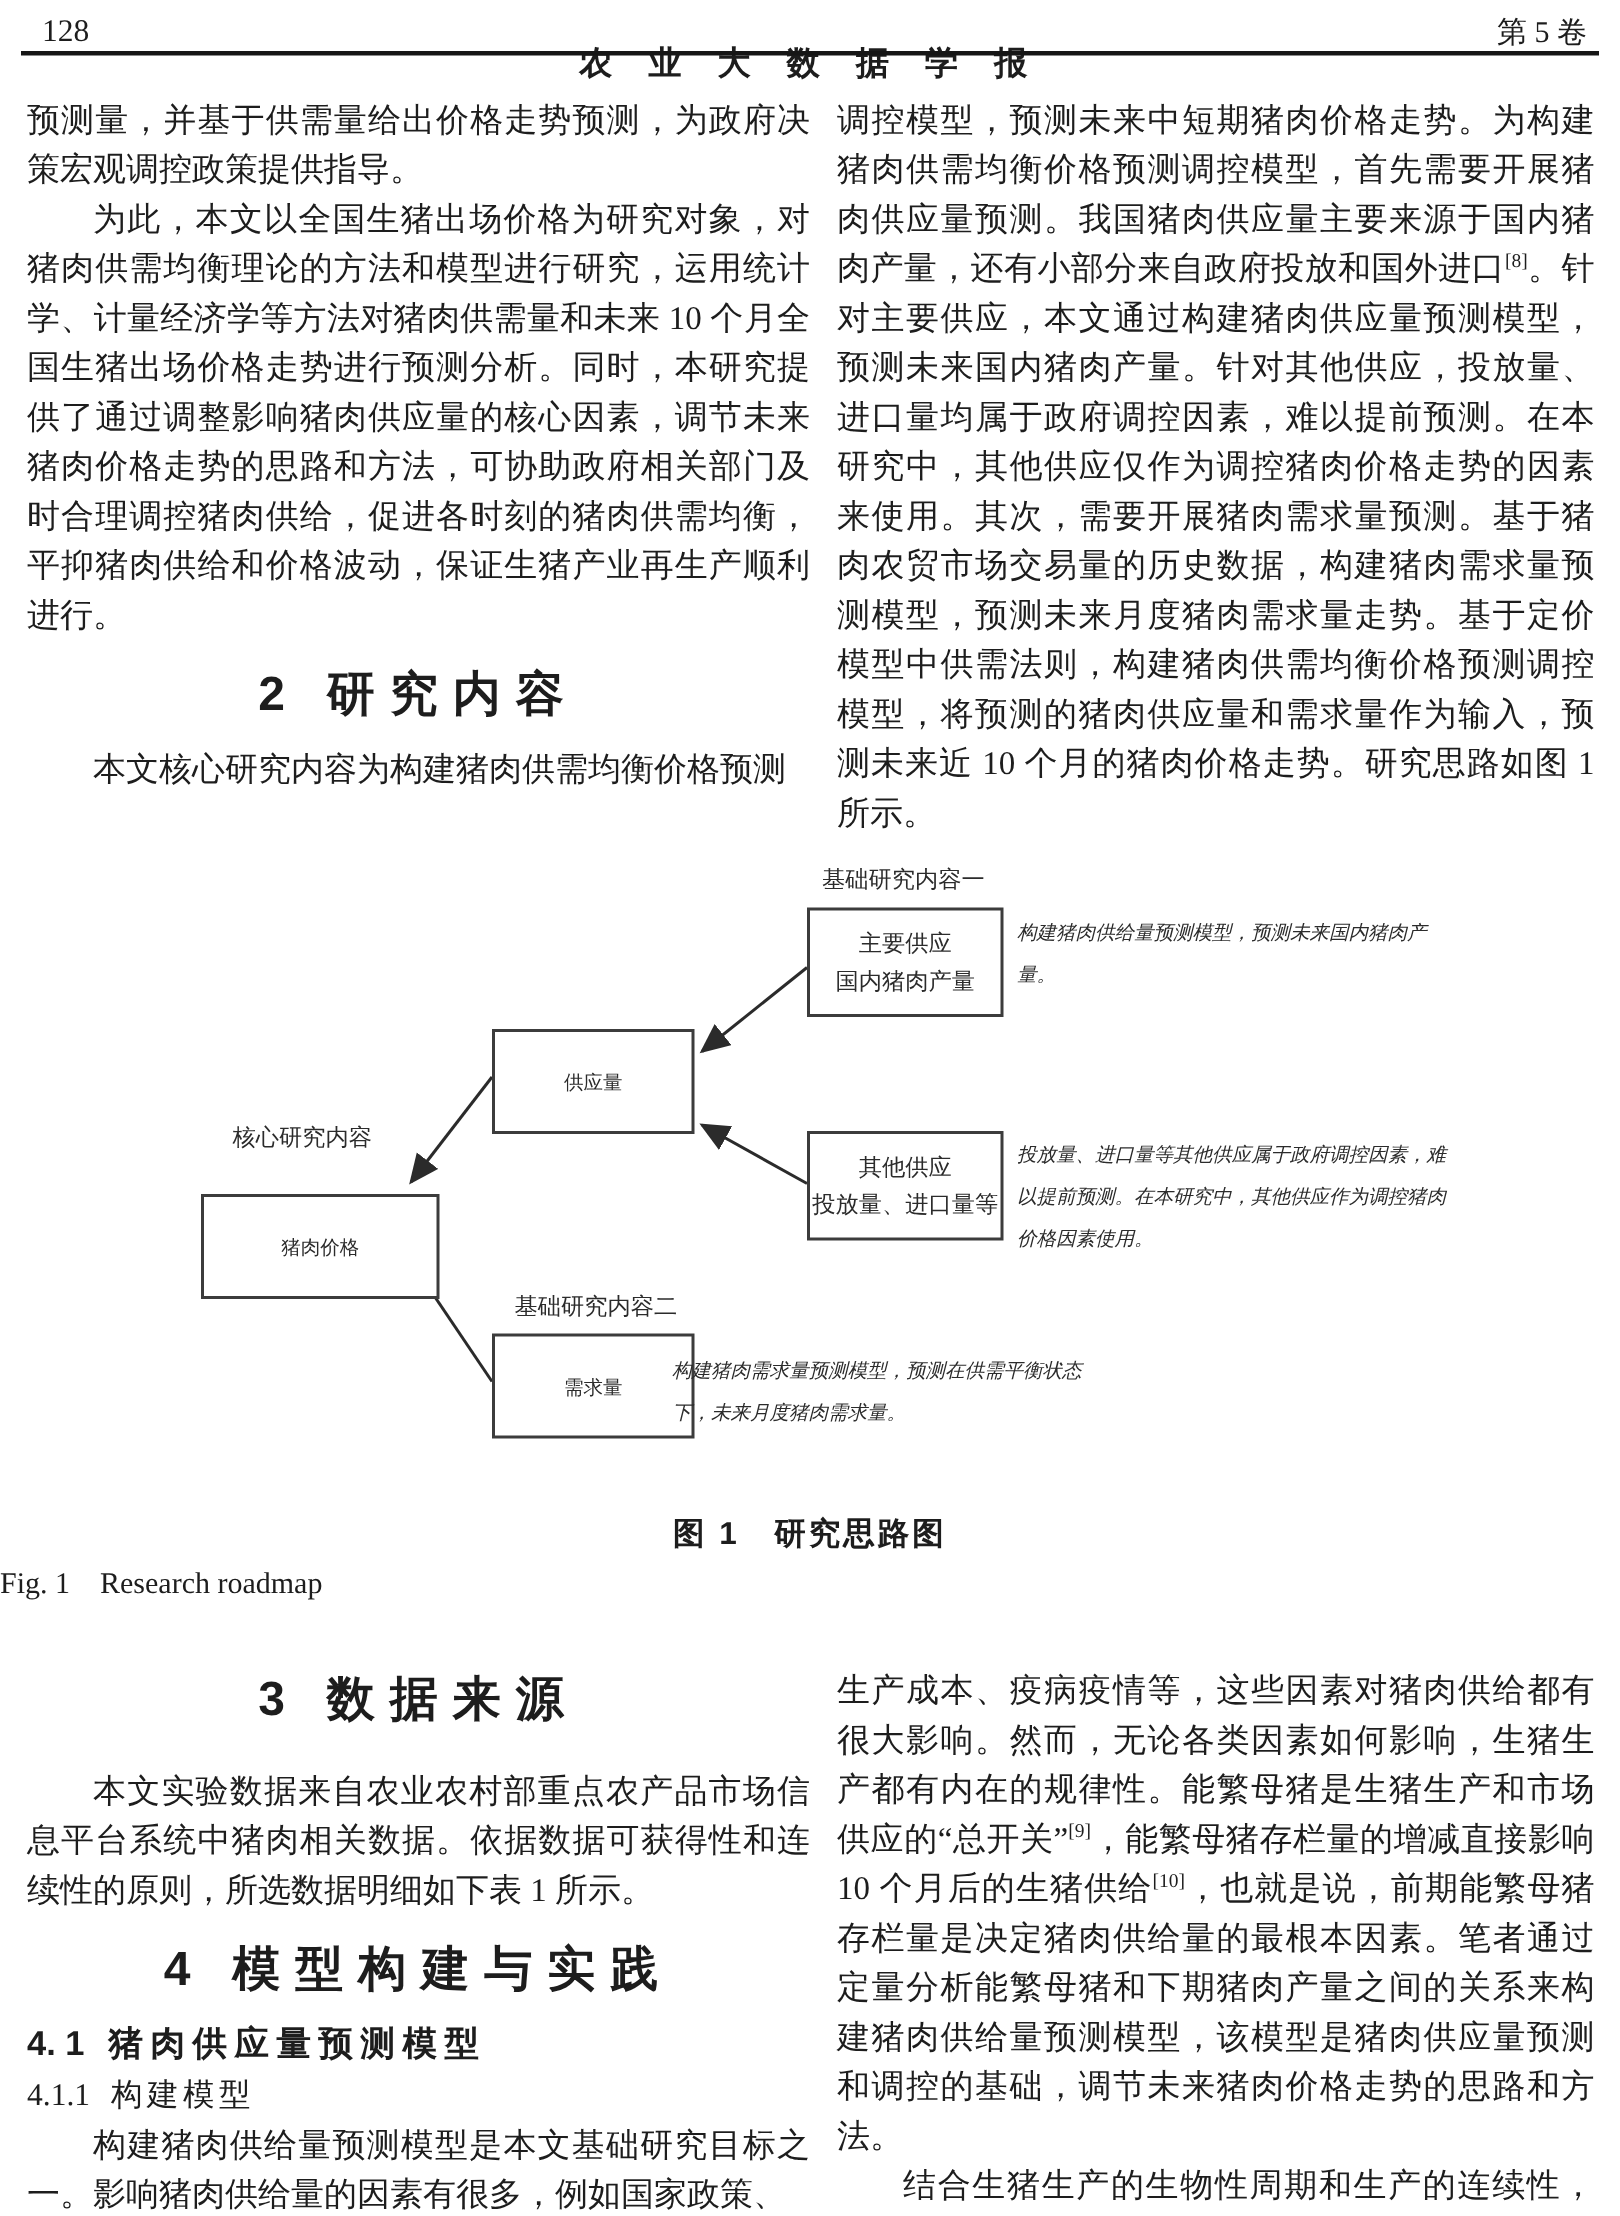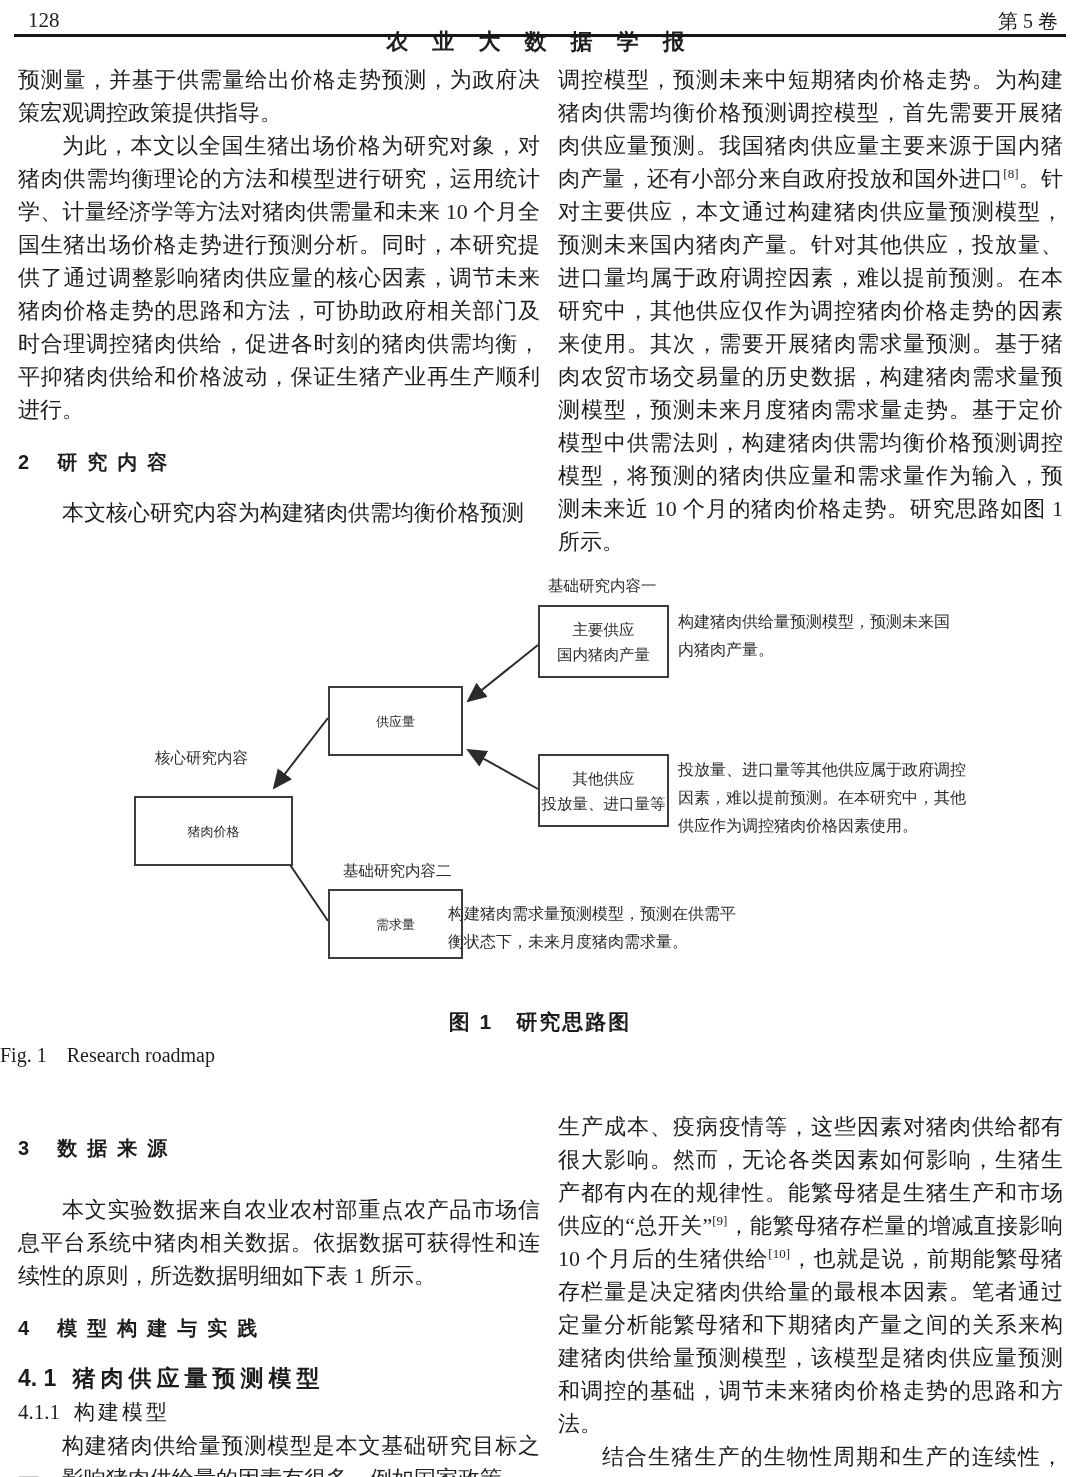--- a/index.html
+++ b/index.html
@@ -22,41 +22,41 @@
   .col p { text-align:justify; }
   .col-lt { left:18px;  top:63px;  width:522px; }
   .col-rt { left:558px; top:63px;  width:505px; }
   .col-lb { left:18px;  top:1113px; width:522px; }
   .col-rb { left:558px; top:1110px; width:505px; }
   p.ind { text-indent:2em; }
   sup { font-size:13px; line-height:0; }
 
   
   .h-major { font-family:"Liberation Sans","DejaVu Sans",sans-serif; font-weight:bold;
-             font-size:20px; line-height:38px; text-align:left; margin:17px 0 15px 0; }
+             font-size:32px; line-height:38px; text-align:center; margin:17px 0 15px 0; }
   .h-major .num { display:inline-block; margin-right:28px; }
   .h-major .ttl { letter-spacing:10px; }
   .h-sub { font-family:"Liberation Sans","DejaVu Sans",sans-serif; font-weight:bold;
            font-size:23px; line-height:30px; text-align:left; margin:16px 0 4px 0; }
   .h-sub .num { display:inline-block; margin-right:16px; }
   .h-sub .ttl { letter-spacing:5px; }
   .h-subsub { font-size:21px; line-height:30px; text-align:left; margin:2px 0 2px 0; }
   .h-subsub .num { display:inline-block; margin-right:14px; }
   .h-subsub .ttl { letter-spacing:3px; }
   .mb-head { margin-bottom:26px; }
 
   
   .figure { position:absolute; left:0; top:560px; width:1080px; height:445px; }
   .fig-arrows { position:absolute; left:0; top:0; }
   .fig-box { position:absolute; border:2px solid #3c3c3c; background:#fff;
              display:flex; flex-direction:column; align-items:center; justify-content:center;
              text-align:center; font-size:15.5px; line-height:25px; color:#2b2b2b; }
   .fig-box.one { font-size:13px; }
   .fig-label { position:absolute; font-size:15.5px; color:#2b2b2b; white-space:nowrap; }
-  .fig-ann { position:absolute; font-size:16px; line-height:28px; color:#2b2b2b; text-align:left; }
+  .fig-ann { position:absolute; font-size:13px; line-height:28px; color:#2b2b2b; text-align:left;font-style:italic; }
 
   .cap-cn { position:absolute; left:0; right:0; top:1008px; text-align:center;
             font-family:"Liberation Sans","DejaVu Sans",sans-serif; font-weight:bold;
             font-size:21px; letter-spacing:2px; }
   .cap-en { position:absolute; left:0; right:0; top:1042px; text-align:left; font-size:20px; }
 </style>
 </head>
 <body>
 
 <div class="page">
@@ -116,21 +116,21 @@
 
     <div class="fig-ann" style="left:678px; top:48px;  width:285px;">构建猪肉供给量预测模型，预测未来国内猪肉产量。</div>
     <div class="fig-ann" style="left:678px; top:196px; width:288px;">投放量、进口量等其他供应属于政府调控因素，难以提前预测。在本研究中，其他供应作为调控猪肉价格因素使用。</div>
     <div class="fig-ann" style="left:448px; top:340px; width:288px;">构建猪肉需求量预测模型，预测在供需平衡状态下，未来月度猪肉需求量。</div>
   </div>
 
   <div class="cap-cn">图 1　研究思路图</div>
   <div class="cap-en">Fig. 1　Research roadmap</div>
 
   <div class="col col-lb">
-    <div class="h-major mb-head" style="margin-top:16px;">
+    <div class="h-major mb-head" style="margin-top:0;">
       <span class="num">3</span><span class="ttl">数据来源</span>
     </div>
     <p class="ind">本文实验数据来自农业农村部重点农产品市场信息平台系统中猪肉相关数据。依据数据可获得性和连续性的原则，所选数据明细如下表 1 所示。</p>
     <div class="h-major">
       <span class="num">4</span><span class="ttl">模型构建与实践</span>
     </div>
     <div class="h-sub">
       <span class="num">4. 1</span><span class="ttl">猪肉供应量预测模型</span>
     </div>
     <div class="h-subsub">

